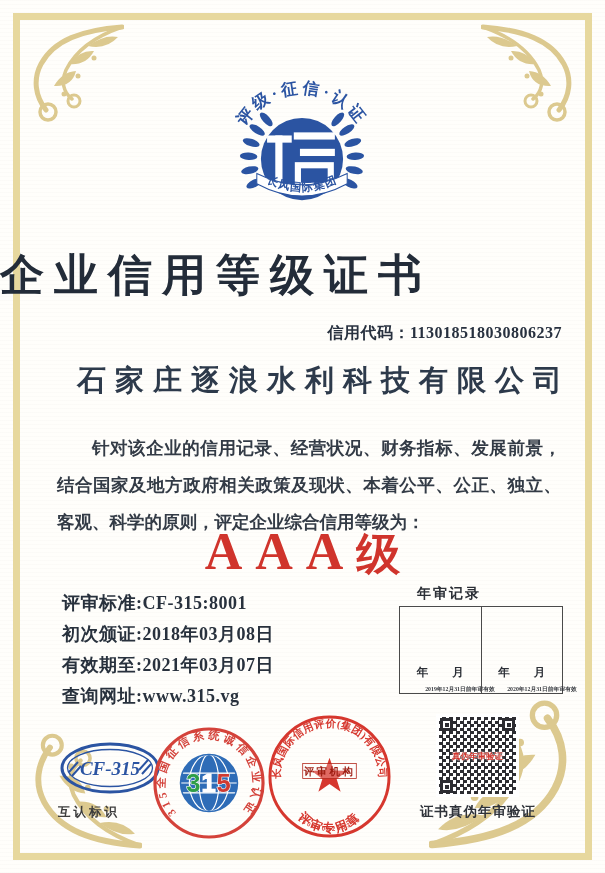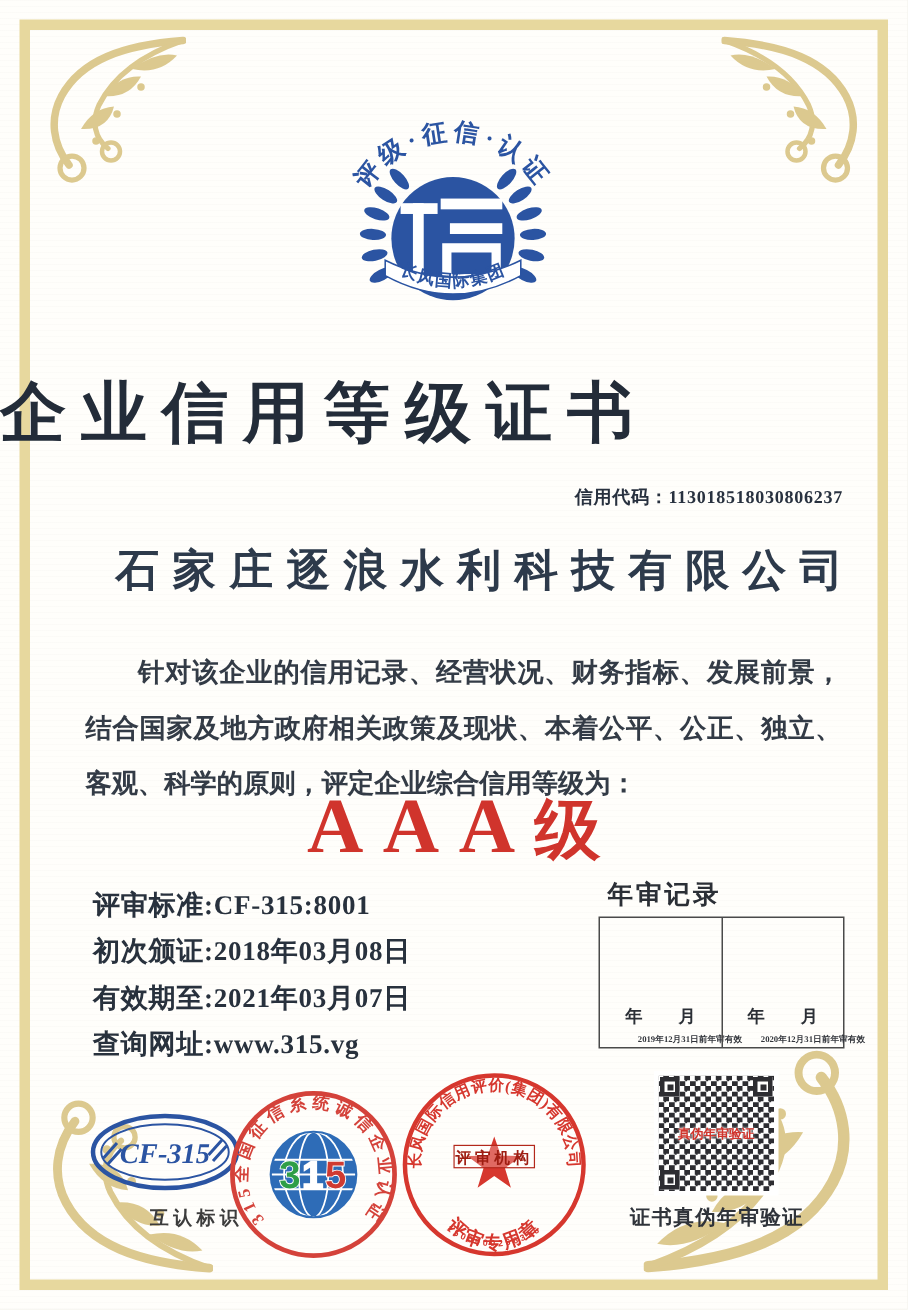--- a/index.html
+++ b/index.html
@@ -19,21 +19,21 @@
   .corner.br{right:24px;bottom:24px;width:152px;height:152px;transform:scale(-1,-1);}
 
   .logo{position:absolute;left:189px;top:78px;width:226px;height:156px;}
 
   .title{
     position:absolute;left:0;right:0;top:246px;text-align:left;
     font-size:44px;font-weight:bold;letter-spacing:10px;color:#232c39;
   }
   .credit-code{
     position:absolute;left:60px;right:43px;top:323px;text-align:right;
-    font-size:12px;font-weight:bold;color:#28313f;letter-spacing:.5px;
+    font-size:16px;font-weight:bold;color:#28313f;letter-spacing:.5px;
   }
   .company{
     position:absolute;left:0;right:0;top:361px;text-align:center;
     font-family:"Liberation Sans","DejaVu Sans",sans-serif;
     font-size:29px;font-weight:bold;letter-spacing:9px;color:#2d3a4b;white-space:nowrap;padding-left:43px;
   }
   .body-text{
     position:absolute;left:57px;right:44px;top:430px;
     font-size:17.5px;line-height:37px;font-weight:600;color:#333b46;
     text-align:justify;text-indent:2em;
@@ -41,30 +41,30 @@
   .rating{
     position:absolute;left:0;right:0;top:522px;text-align:center;color:#d0342c;
     font-weight:bold;white-space:nowrap;
   }
   .rating .latin{font-size:52px;letter-spacing:13px;}
   .rating .suffix{font-size:44px;letter-spacing:0;}
 
   .details{position:absolute;left:62px;top:588px;font-size:18px;font-weight:bold;color:#28313d;line-height:31px;letter-spacing:.5px;}
 
   .annual{position:absolute;left:399px;top:585px;width:164px;}
-  .annual-title{font-size:17px;font-weight:bold;letter-spacing:2px;color:#2b2f36;margin-left:6px;}
+  .annual-title{font-size:14px;font-weight:bold;letter-spacing:2px;color:#2b2f36;margin-left:18px;}
   .annual-box{margin-top:3px;height:86px;border:1px solid #4a4a4a;display:flex;}
   .annual-cell{position:relative;flex:1;}
   .annual-cell + .annual-cell{border-left:1px solid #4a4a4a;}
   .ym{position:absolute;left:0;right:0;bottom:13px;display:flex;justify-content:center;gap:24px;font-size:11.5px;font-weight:bold;color:#2b2f36;}
   .note{position:absolute;left:0;right:0;bottom:0;text-align:center;white-space:nowrap;}
   .note-inner{display:inline-block;font-size:10px;transform:scale(0.58);transform-origin:center bottom;color:#33363c;font-weight:bold;}
 
   .seal-cf315{position:absolute;left:58px;top:741px;width:104px;height:54px;}
-  .cf-caption{position:absolute;left:58px;top:804px;width:104px;text-align:right;font-size:12.5px;letter-spacing:3px;color:#3c3c3c;font-weight:600;}
+  .cf-caption{position:absolute;left:58px;top:804px;width:104px;text-align:left;font-size:12.5px;letter-spacing:3px;color:#3c3c3c;font-weight:600;}
   .seal-315{position:absolute;left:152px;top:726px;width:114px;height:114px;}
   .seal-assessor{position:absolute;left:265px;top:712px;width:129px;height:129px;}
 
   .qr{position:absolute;left:439px;top:717px;width:77px;height:77px;background:#fff;
       background-image:repeating-conic-gradient(#2d2d32 0% 25%, #ffffff 0% 50%);
       background-size:7px 7px;outline:3px solid #fff;}
   .finder{position:absolute;width:13px;height:13px;border:3.5px solid #2d2d32;background:#fff;box-sizing:border-box;}
   .finder::after{content:"";position:absolute;inset:1.5px;background:#2d2d32;}
   .finder.tl{left:1px;top:1px;}
   .finder.tr{right:1px;top:1px;}

